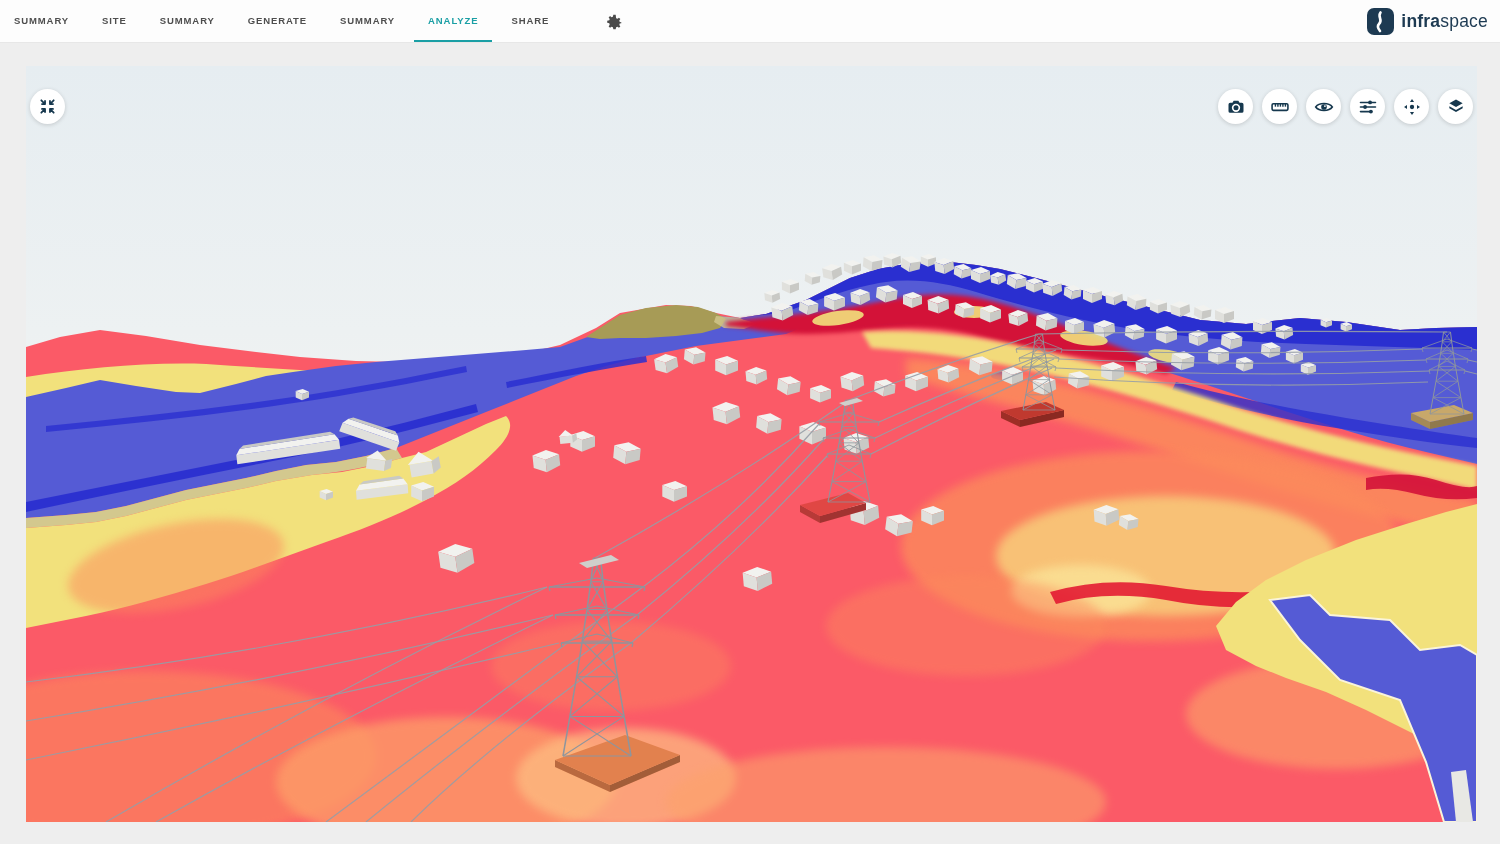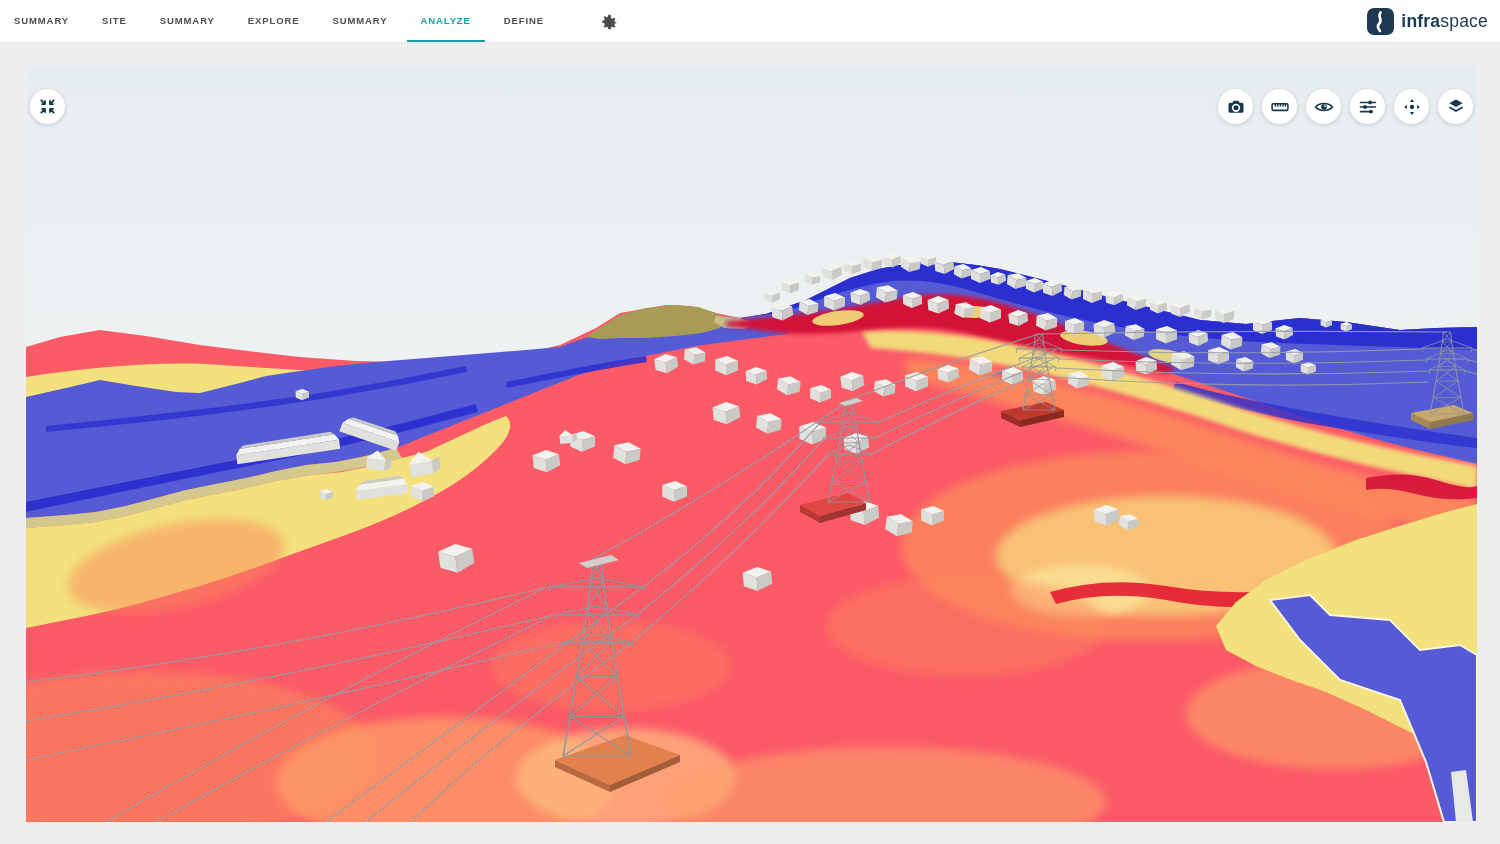--- a/index.html
+++ b/index.html
@@ -52,24 +52,24 @@
   .vp-btn svg{display:block;}
 </style>
 </head>
 <body>
 
 <div class="navbar">
   <div class="tabs" id="nav-tabs">
       <div class="tab">SUMMARY</div>
       <div class="tab">SITE</div>
       <div class="tab">SUMMARY</div>
-      <div class="tab">EXPLORE</div>
+      <div class="tab">GENERATE</div>
       <div class="tab">SUMMARY</div>
       <div class="tab active">ANALYZE</div>
-      <div class="tab">DEFINE</div>
+      <div class="tab">SHARE</div>
     </div>
   <button class="gear-btn" title="">
     <svg width="19" height="19" viewBox="0 0 24 24">
       <path fill="#4b4b4b" d="M12 8.2a3.8 3.8 0 1 0 0 7.6 3.8 3.8 0 0 0 0-7.6zm0 5.9a2.1 2.1 0 1 1 0-4.2 2.1 2.1 0 0 1 0 4.2zm8.6-1.05-2.05-.55a6.7 6.7 0 0 0-.5-1.85l1.35-1.7-1.8-1.8-1.7 1.35a6.7 6.7 0 0 0-1.85-.5L13.5 3.4h-3l-.55 2.65a6.7 6.7 0 0 0-1.85.5L6.4 5.2 4.6 7l1.35 1.7a6.7 6.7 0 0 0-.5 1.85l-2.65.55v2.5l2.65.55a6.7 6.7 0 0 0 .5 1.85L4.6 18.2l1.8 1.8 1.7-1.35c.58.24 1.2.41 1.85.5l.55 2.65h3l.55-2.65a6.7 6.7 0 0 0 1.85-.5l1.7 1.35 1.8-1.8-1.35-1.7c.24-.58.41-1.2.5-1.85l2.05-.55v-3z"></path>
     </svg>
   </button>
   <div class="brand">
     <span class="brand-mark">
       <svg width="27" height="27" viewBox="0 0 27 27">
         <path d="M13.5 4.5 C10 9 16.5 12 12 16 C10 18 11 20.5 13 23" stroke="#ffffff" stroke-width="2.6" fill="none" stroke-linecap="round"></path>

